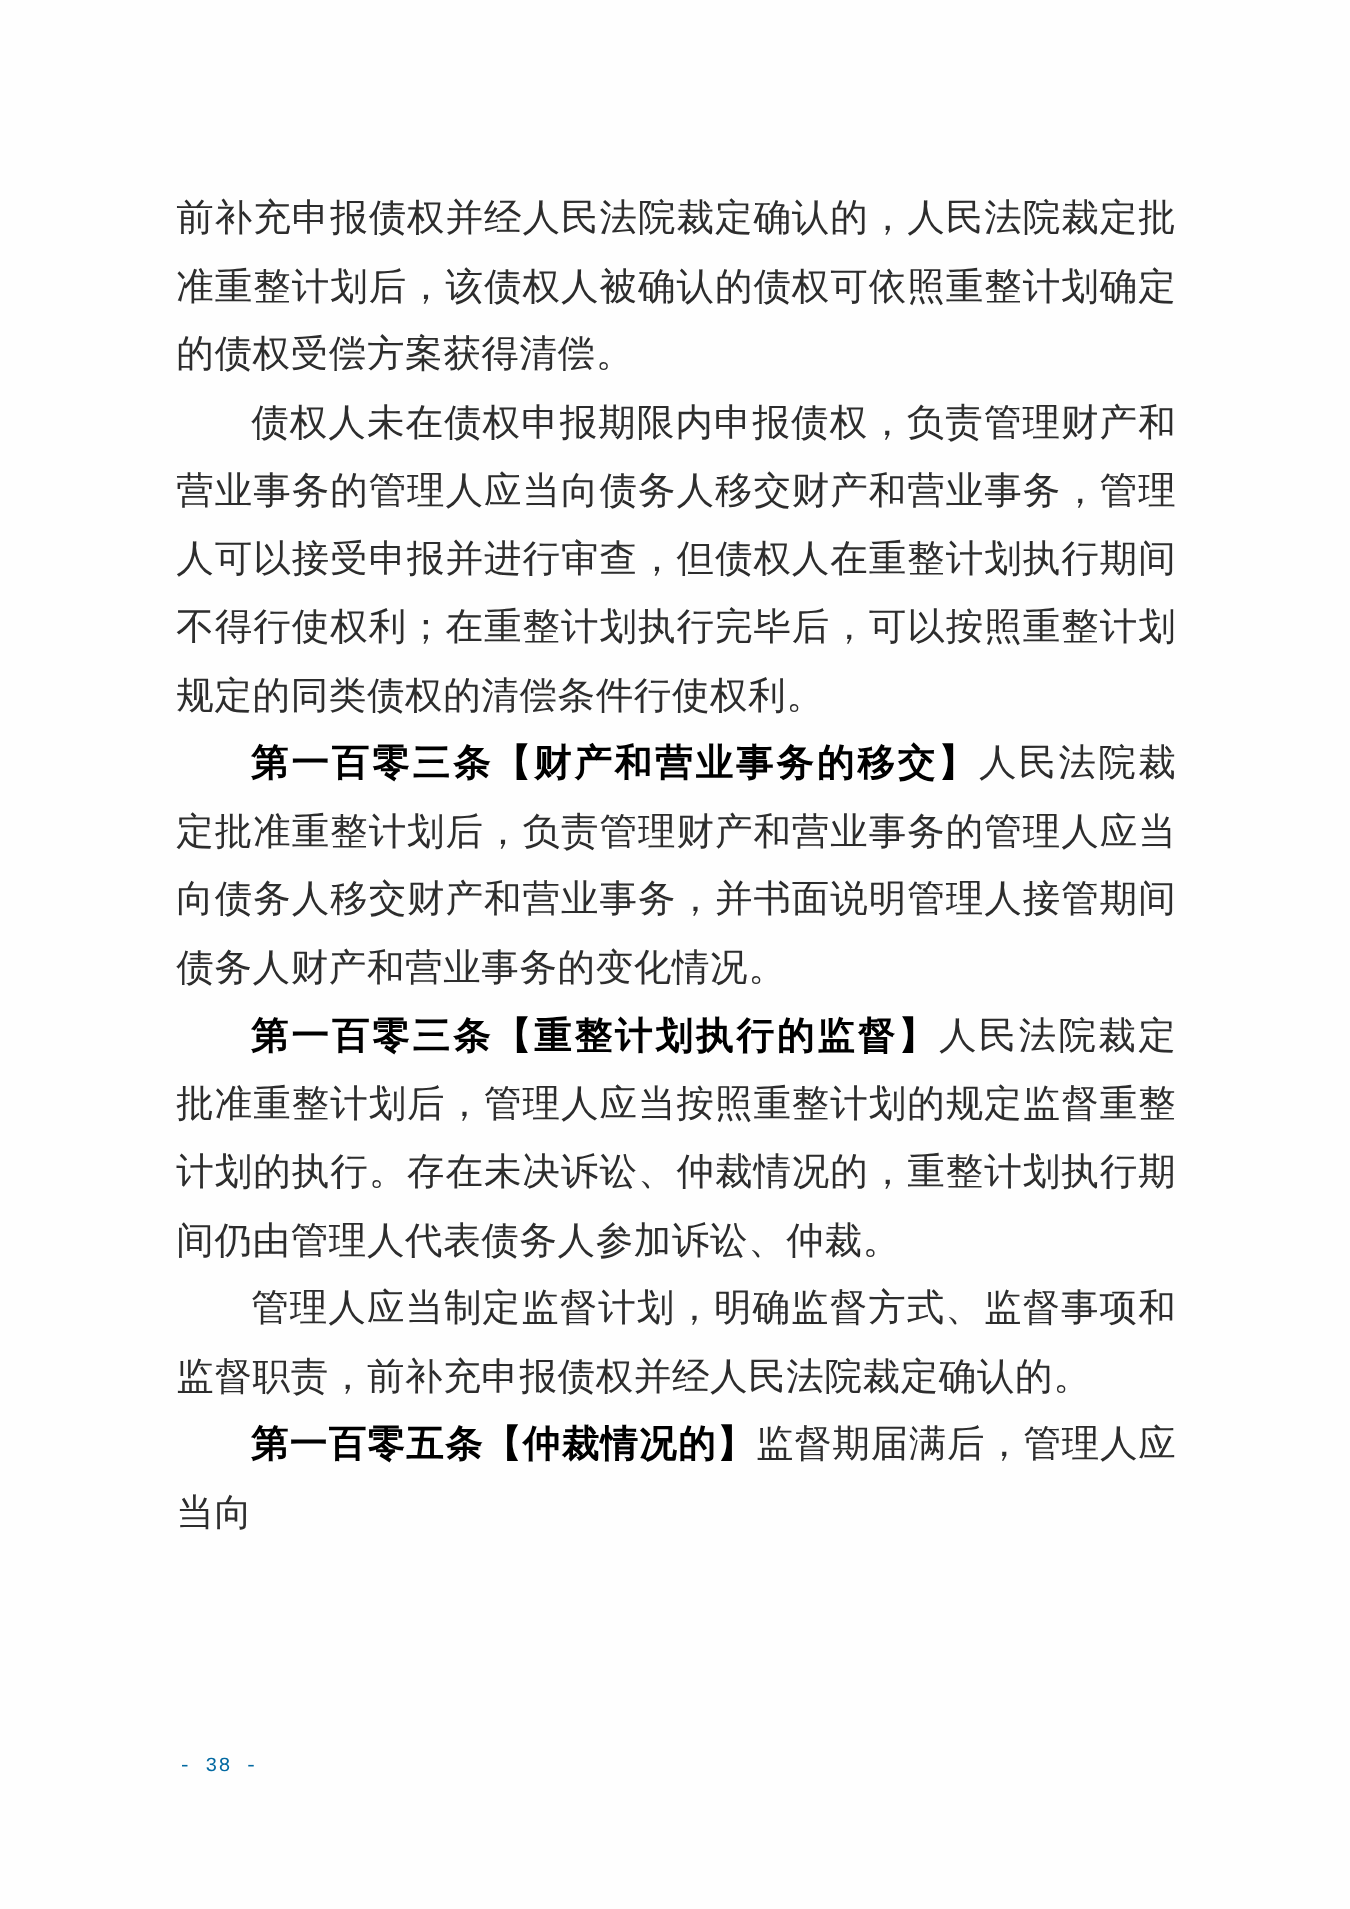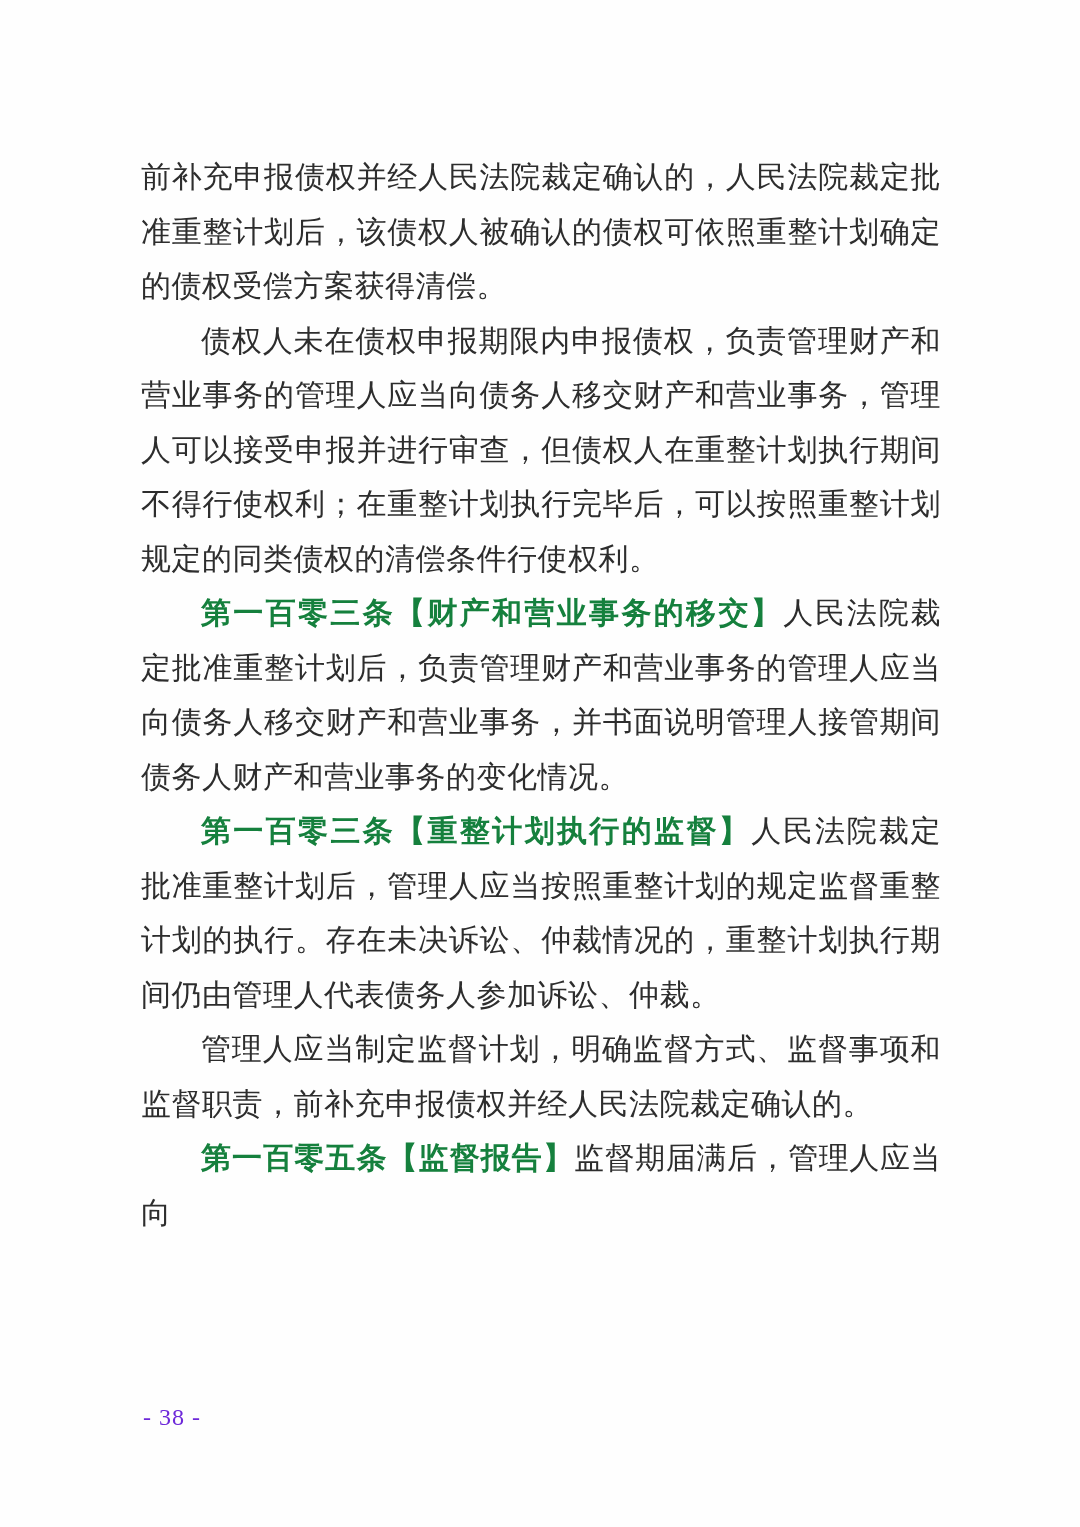--- a/index.html
+++ b/index.html
@@ -6,21 +6,21 @@
     margin: 0;
     padding: 0;
     background: #ffffff;
   }
   .page {
     position: relative;
     width: 1080px;
     height: 1527px;
     background: #fefefe;
     overflow: hidden;
-    font-family: Liberation Serif, serif;
+    font-family: Liberation Mono, monospace;
   }
   .content {
     position: absolute;
     left: 141px;
     top: 150px;
     width: 800px;
     color: #2d2d2d;
     font-size: 30px;
     line-height: 54.5px;
     text-align: justify;
@@ -32,38 +32,38 @@
     text-indent: 2em;
   }
   .para.no-indent {
     text-indent: 0;
   }
   .run {
     font-weight: 400;
   }
   .run.bold {
     font-weight: 700;
-    color: #15803d;
+    color: #000000;
     letter-spacing: 1px;
   }
   .footer {
     position: absolute;
     left: 143px;
     top: 1404px;
-    font-size: 24px;
-    color: #6d28d9;
+    font-size: 16px;
+    color: #0369a1;
     letter-spacing: 1px;
   }
 </style>
 </head>
 <body>
 
 <div class="page">
   <div class="content">
       <p class="para no-indent"><span class="run">前补充申报债权并经人民法院裁定确认的，人民法院裁定批准重整计划后，该债权人被确认的债权可依照重整计划确定的债权受偿方案获得清偿。</span></p>
       <p class="para"><span class="run">债权人未在债权申报期限内申报债权，负责管理财产和营业事务的管理人应当向债务人移交财产和营业事务，管理人可以接受申报并进行审查，但债权人在重整计划执行期间不得行使权利；在重整计划执行完毕后，可以按照重整计划规定的同类债权的清偿条件行使权利。</span></p>
       <p class="para"><span class="run bold">第一百零三条【财产和营业事务的移交】</span><span class="run">人民法院裁定批准重整计划后，负责管理财产和营业事务的管理人应当向债务人移交财产和营业事务，并书面说明管理人接管期间债务人财产和营业事务的变化情况。</span></p>
       <p class="para"><span class="run bold">第一百零三条【重整计划执行的监督】</span><span class="run">人民法院裁定批准重整计划后，管理人应当按照重整计划的规定监督重整计划的执行。存在未决诉讼、仲裁情况的，重整计划执行期间仍由管理人代表债务人参加诉讼、仲裁。</span></p>
       <p class="para"><span class="run">管理人应当制定监督计划，明确监督方式、监督事项和监督职责，前补充申报债权并经人民法院裁定确认的。</span></p>
-      <p class="para"><span class="run bold">第一百零五条【监督报告】</span><span class="run">监督期届满后，管理人应当向</span></p>
+      <p class="para"><span class="run bold">第一百零五条【仲裁情况的】</span><span class="run">监督期届满后，管理人应当向</span></p>
     </div>
   <div class="footer">- 38 -</div>
 </div>
 
 </body></html>

